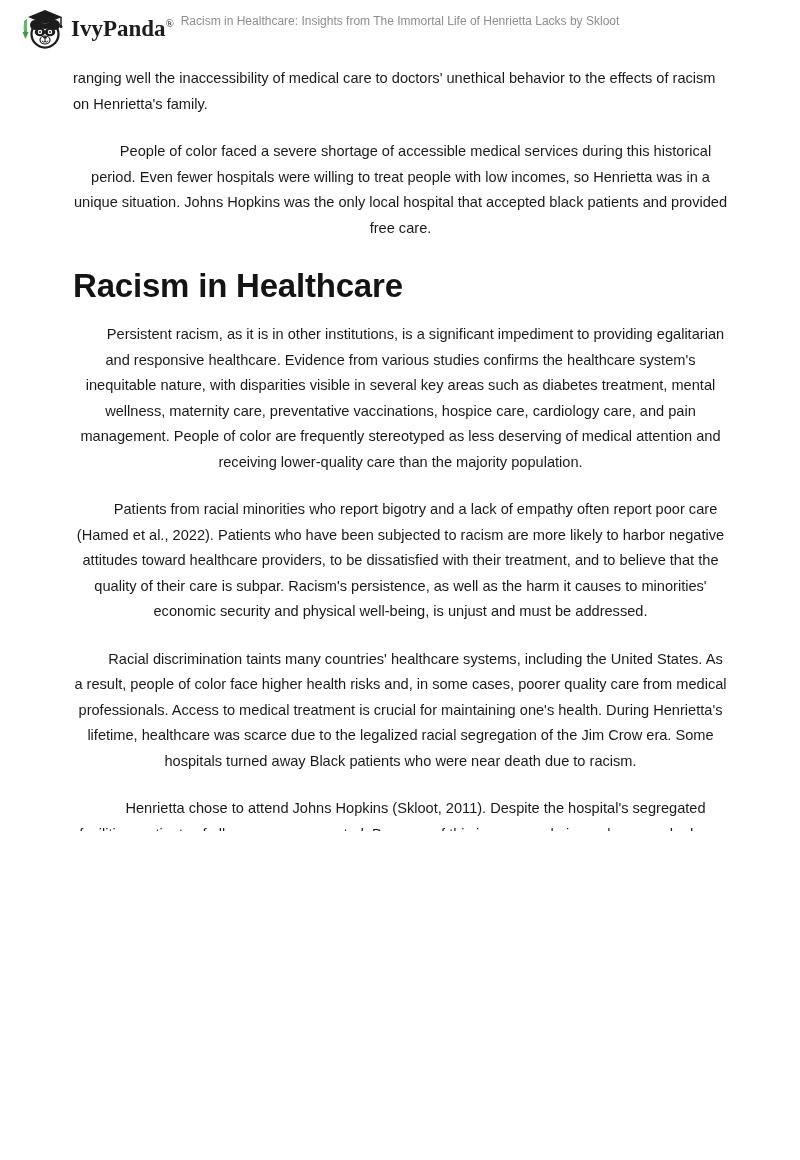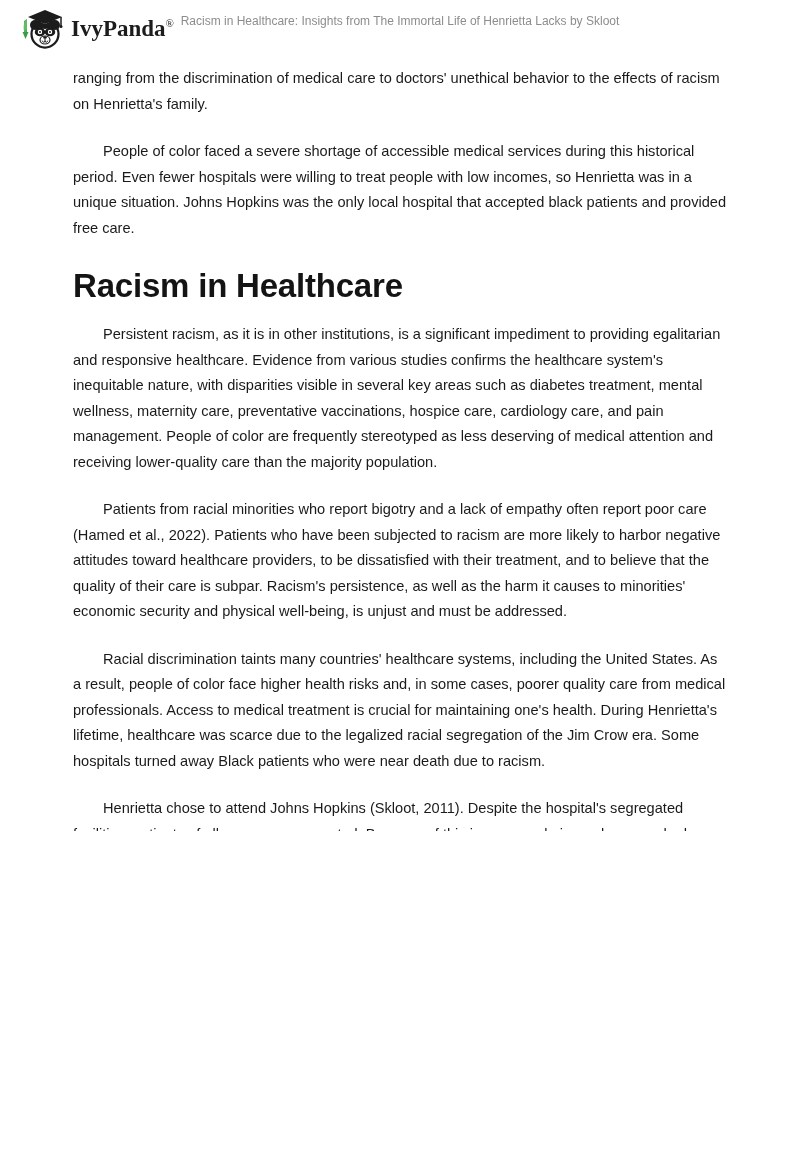--- a/index.html
+++ b/index.html
@@ -82,20 +82,21 @@
   p.para {
     margin: 0 0 22px 0;
     font-size: 14.6px;
     line-height: 25.5px;
     color: #1a1a1a;
     text-align: left;
     font-family: "Liberation Sans", sans-serif;
   }
   p.para.indent {
     text-indent: 30px;
+    text-align: center;
   }
   p.para.first {
     text-indent: 0;
   }
   h2.section-heading {
     margin: 30px 0 21px 0;
     font-size: 33px;
     line-height: 30px;
     font-weight: 700;
     color: #141414;
@@ -160,21 +161,21 @@
       <span class="brand-name">
         <span>IvyPanda</span><span class="reg">®</span>
       </span>
     </div>
 
     <div class="header-title">Racism in Healthcare: Insights from The Immortal Life of Henrietta Lacks by Skloot</div>
   </div>
 
   <div class="content">
 
-    <p class="para first">ranging from the discrimination of medical care to doctors' unethical behavior to the effects of racism on Henrietta's family.</p>
+    <p class="para first">ranging well the inaccessibility of medical care to doctors' unethical behavior to the effects of racism on Henrietta's family.</p>
 
     <p class="para indent">People of color faced a severe shortage of accessible medical services during this historical period. Even fewer hospitals were willing to treat people with low incomes, so Henrietta was in a unique situation. Johns Hopkins was the only local hospital that accepted black patients and provided free care.</p>
 
     <h2 class="section-heading">Racism in Healthcare</h2>
 
     <p class="para indent">Persistent racism, as it is in other institutions, is a significant impediment to providing egalitarian and responsive healthcare. Evidence from various studies confirms the healthcare system's inequitable nature, with disparities visible in several key areas such as diabetes treatment, mental wellness, maternity care, preventative vaccinations, hospice care, cardiology care, and pain management. People of color are frequently stereotyped as less deserving of medical attention and receiving lower-quality care than the majority population.</p>
 
     <p class="para indent">Patients from racial minorities who report bigotry and a lack of empathy often report poor care (Hamed et al., 2022). Patients who have been subjected to racism are more likely to harbor negative attitudes toward healthcare providers, to be dissatisfied with their treatment, and to believe that the quality of their care is subpar. Racism's persistence, as well as the harm it causes to minorities' economic security and physical well-being, is unjust and must be addressed.</p>
 
     <p class="para indent">Racial discrimination taints many countries' healthcare systems, including the United States. As a result, people of color face higher health risks and, in some cases, poorer quality care from medical professionals. Access to medical treatment is crucial for maintaining one's health. During Henrietta's lifetime, healthcare was scarce due to the legalized racial segregation of the Jim Crow era. Some hospitals turned away Black patients who were near death due to racism.</p>

